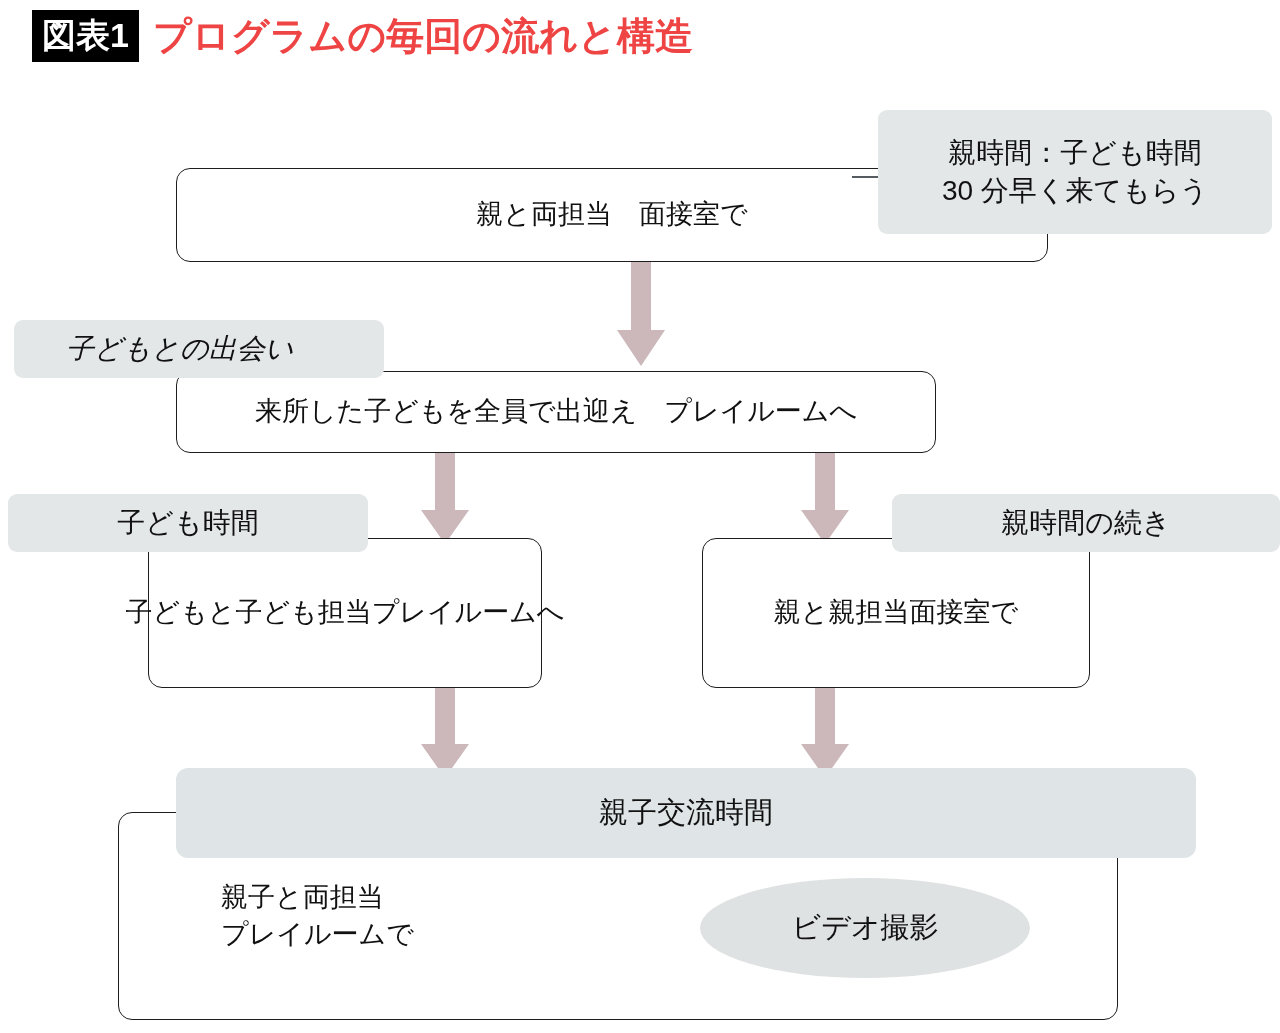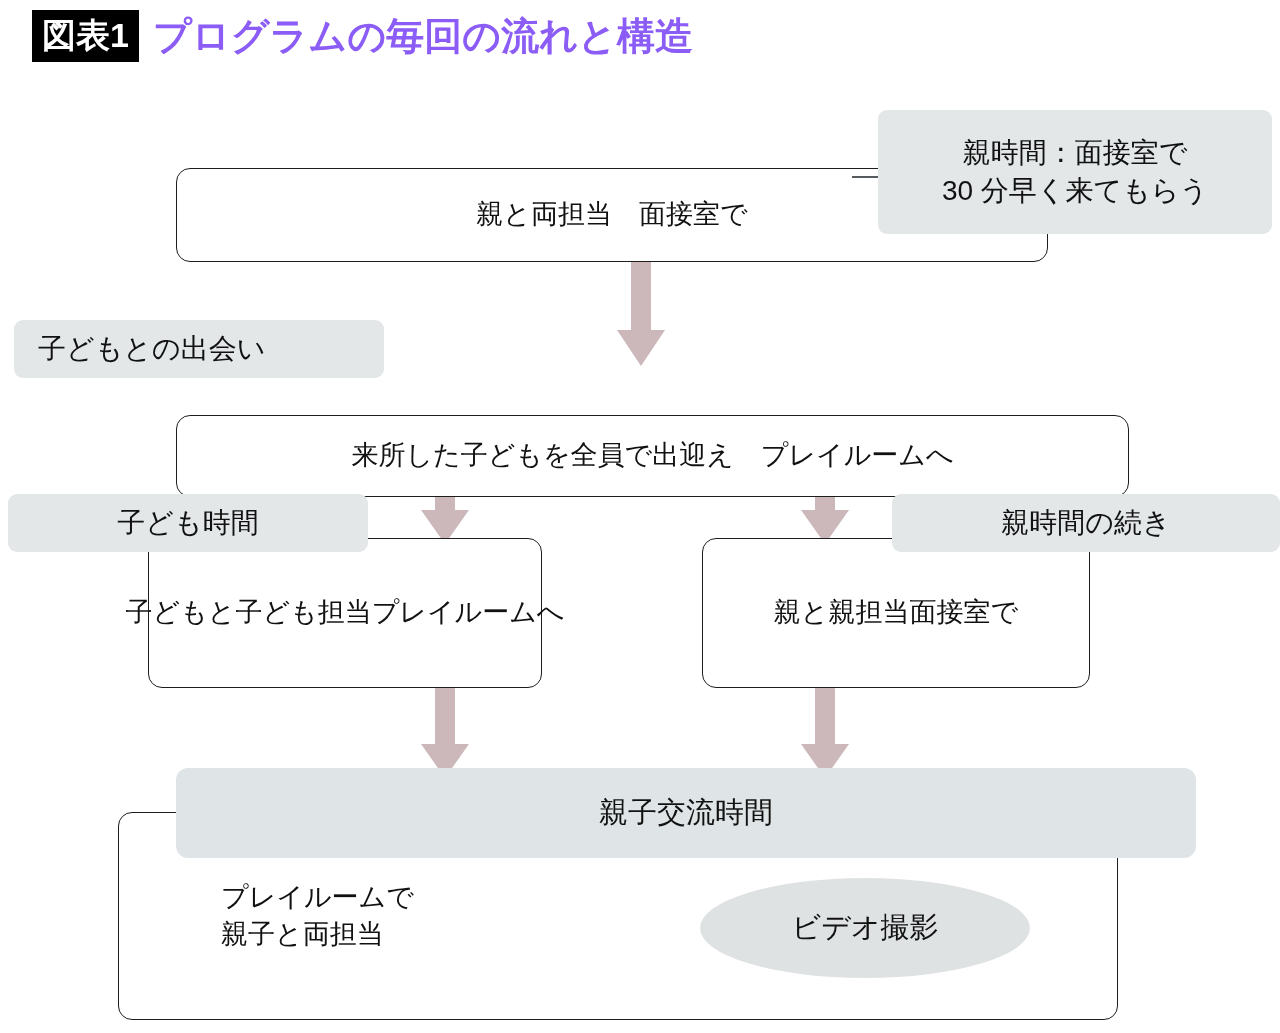--- a/index.html
+++ b/index.html
@@ -38,21 +38,21 @@
     font-size: 34px;
     line-height: 1;
     padding: 8px 10px 10px 10px;
     letter-spacing: 0px;
     white-space: nowrap;
   }
   .title-text {
     font-size: 38px;
     font-weight: 700;
     line-height: 1;
-    color: #8b5cf6;
+    color: #ef4444;
     white-space: nowrap;
   }
 
   
   .node {
     position: absolute;
     box-sizing: border-box;
     border: 1.6px solid #1d1d1d;
     border-radius: 14px;
     background: #ffffff;
@@ -163,29 +163,29 @@
     </svg>
   </div>
 
   <div class="node" style="left:176px; top:168px; width:872px; height:94px;">
     <span class="nowrap">親と両担当　面接室で</span>
   </div>
 
   <div class="callout-line" style="left:852px; top:176px; width:32px; height:2px;"></div>
 
   <div class="tag" style="left:878px; top:110px; width:394px; height:124px; flex-direction:column; padding:6px 16px;">
-    <span class="tagline nowrap">親時間：面接室で</span>
+    <span class="tagline nowrap">親時間：子ども時間</span>
     <span class="tagline nowrap">30 分早く来てもらう</span>
   </div>
 
-  <div class="node" style="left:176px; top:371px; width:953px; height:82px;margin-top:44px;">
+  <div class="node" style="left:176px; top:371px; width:760px; height:82px;">
     <span class="nowrap">来所した子どもを全員で出迎え　プレイルームへ</span>
   </div>
 
-  <div class="tag" style="left:14px; top:320px; width:370px; height:58px; justify-content:flex-start; padding-left:24px;">
+  <div class="tag" style="left:14px; top:320px; width:370px; height:58px; justify-content:flex-start; padding-left:52px;font-style:italic;">
     <span class="nowrap">子どもとの出会い</span>
   </div>
 
   <div class="node" style="left:148px; top:538px; width:394px; height:150px; flex-direction:row;">
     <span class="nowrap">子どもと子ども担当</span>
     <span class="nowrap">プレイルームへ</span>
   </div>
 
   <div class="tag" style="left:8px; top:494px; width:360px; height:58px; justify-content:center;">
     <span class="nowrap">子ども時間</span>
@@ -194,22 +194,22 @@
   <div class="node" style="left:702px; top:538px; width:388px; height:150px; flex-direction:row;">
     <span class="nowrap">親と親担当</span>
     <span class="nowrap">面接室で</span>
   </div>
 
   <div class="tag" style="left:892px; top:494px; width:388px; height:58px; justify-content:center;">
     <span class="nowrap">親時間の続き</span>
   </div>
 
   <div class="node" style="left:118px; top:812px; width:1000px; height:208px; flex-direction:column; justify-content:center; align-items:flex-start; padding-left:102px;">
+    <span class="nowrap">親子と両担当</span>
     <span class="nowrap">プレイルームで</span>
-    <span class="nowrap">親子と両担当</span>
   </div>
 
   <div class="banner" style="left:176px; top:768px; width:1020px; height:90px;">
     <span class="nowrap">親子交流時間</span>
   </div>
 
   <div class="ellipse" style="left:700px; top:878px; width:330px; height:100px;">
     <span class="nowrap">ビデオ撮影</span>
   </div>
 

